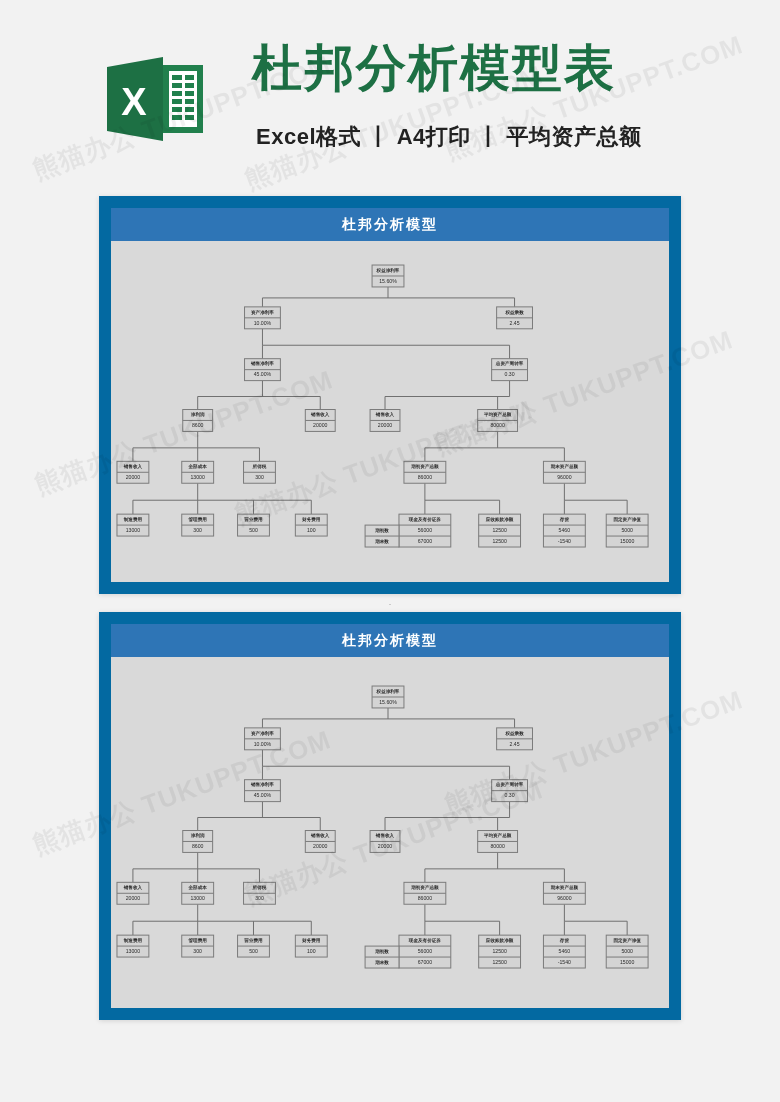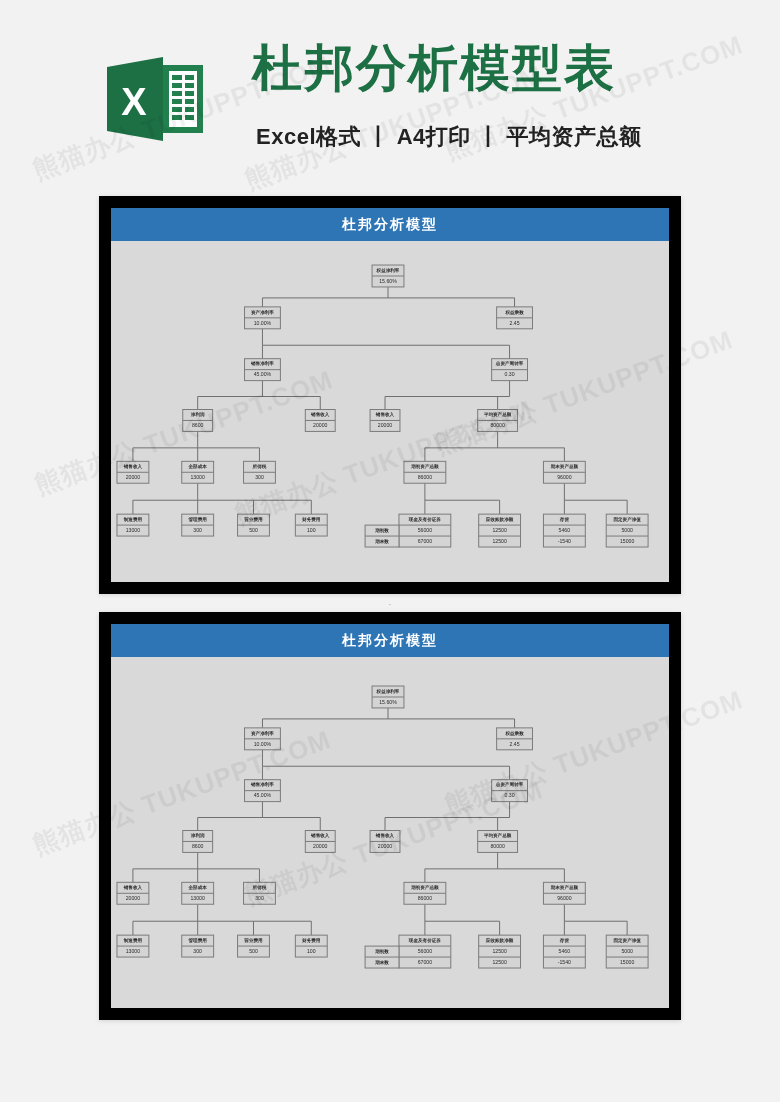--- a/index.html
+++ b/index.html
@@ -35,21 +35,21 @@
     font-family:"Liberation Sans","DejaVu Sans",sans-serif;
   }
   .title-sub{
     position:absolute;left:256px;top:122px;
     font-size:22px;font-weight:700;color:#222;
     letter-spacing:.5px;line-height:30px;
   }
 
   
   .page-card{
-    position:absolute;left:99px;width:582px;background:#000000;
+    position:absolute;left:99px;width:582px;background:#0369a1;
     box-shadow:0 1px 5px rgba(0,0,0,.13);
     z-index:2;
   }
   #page-1{top:196px;height:398px;}
   #page-2{top:612px;height:408px;}
 
   .sheet{
     position:absolute;left:12px;right:12px;top:12px;bottom:12px;
     background:#d9d9d9;
   }

